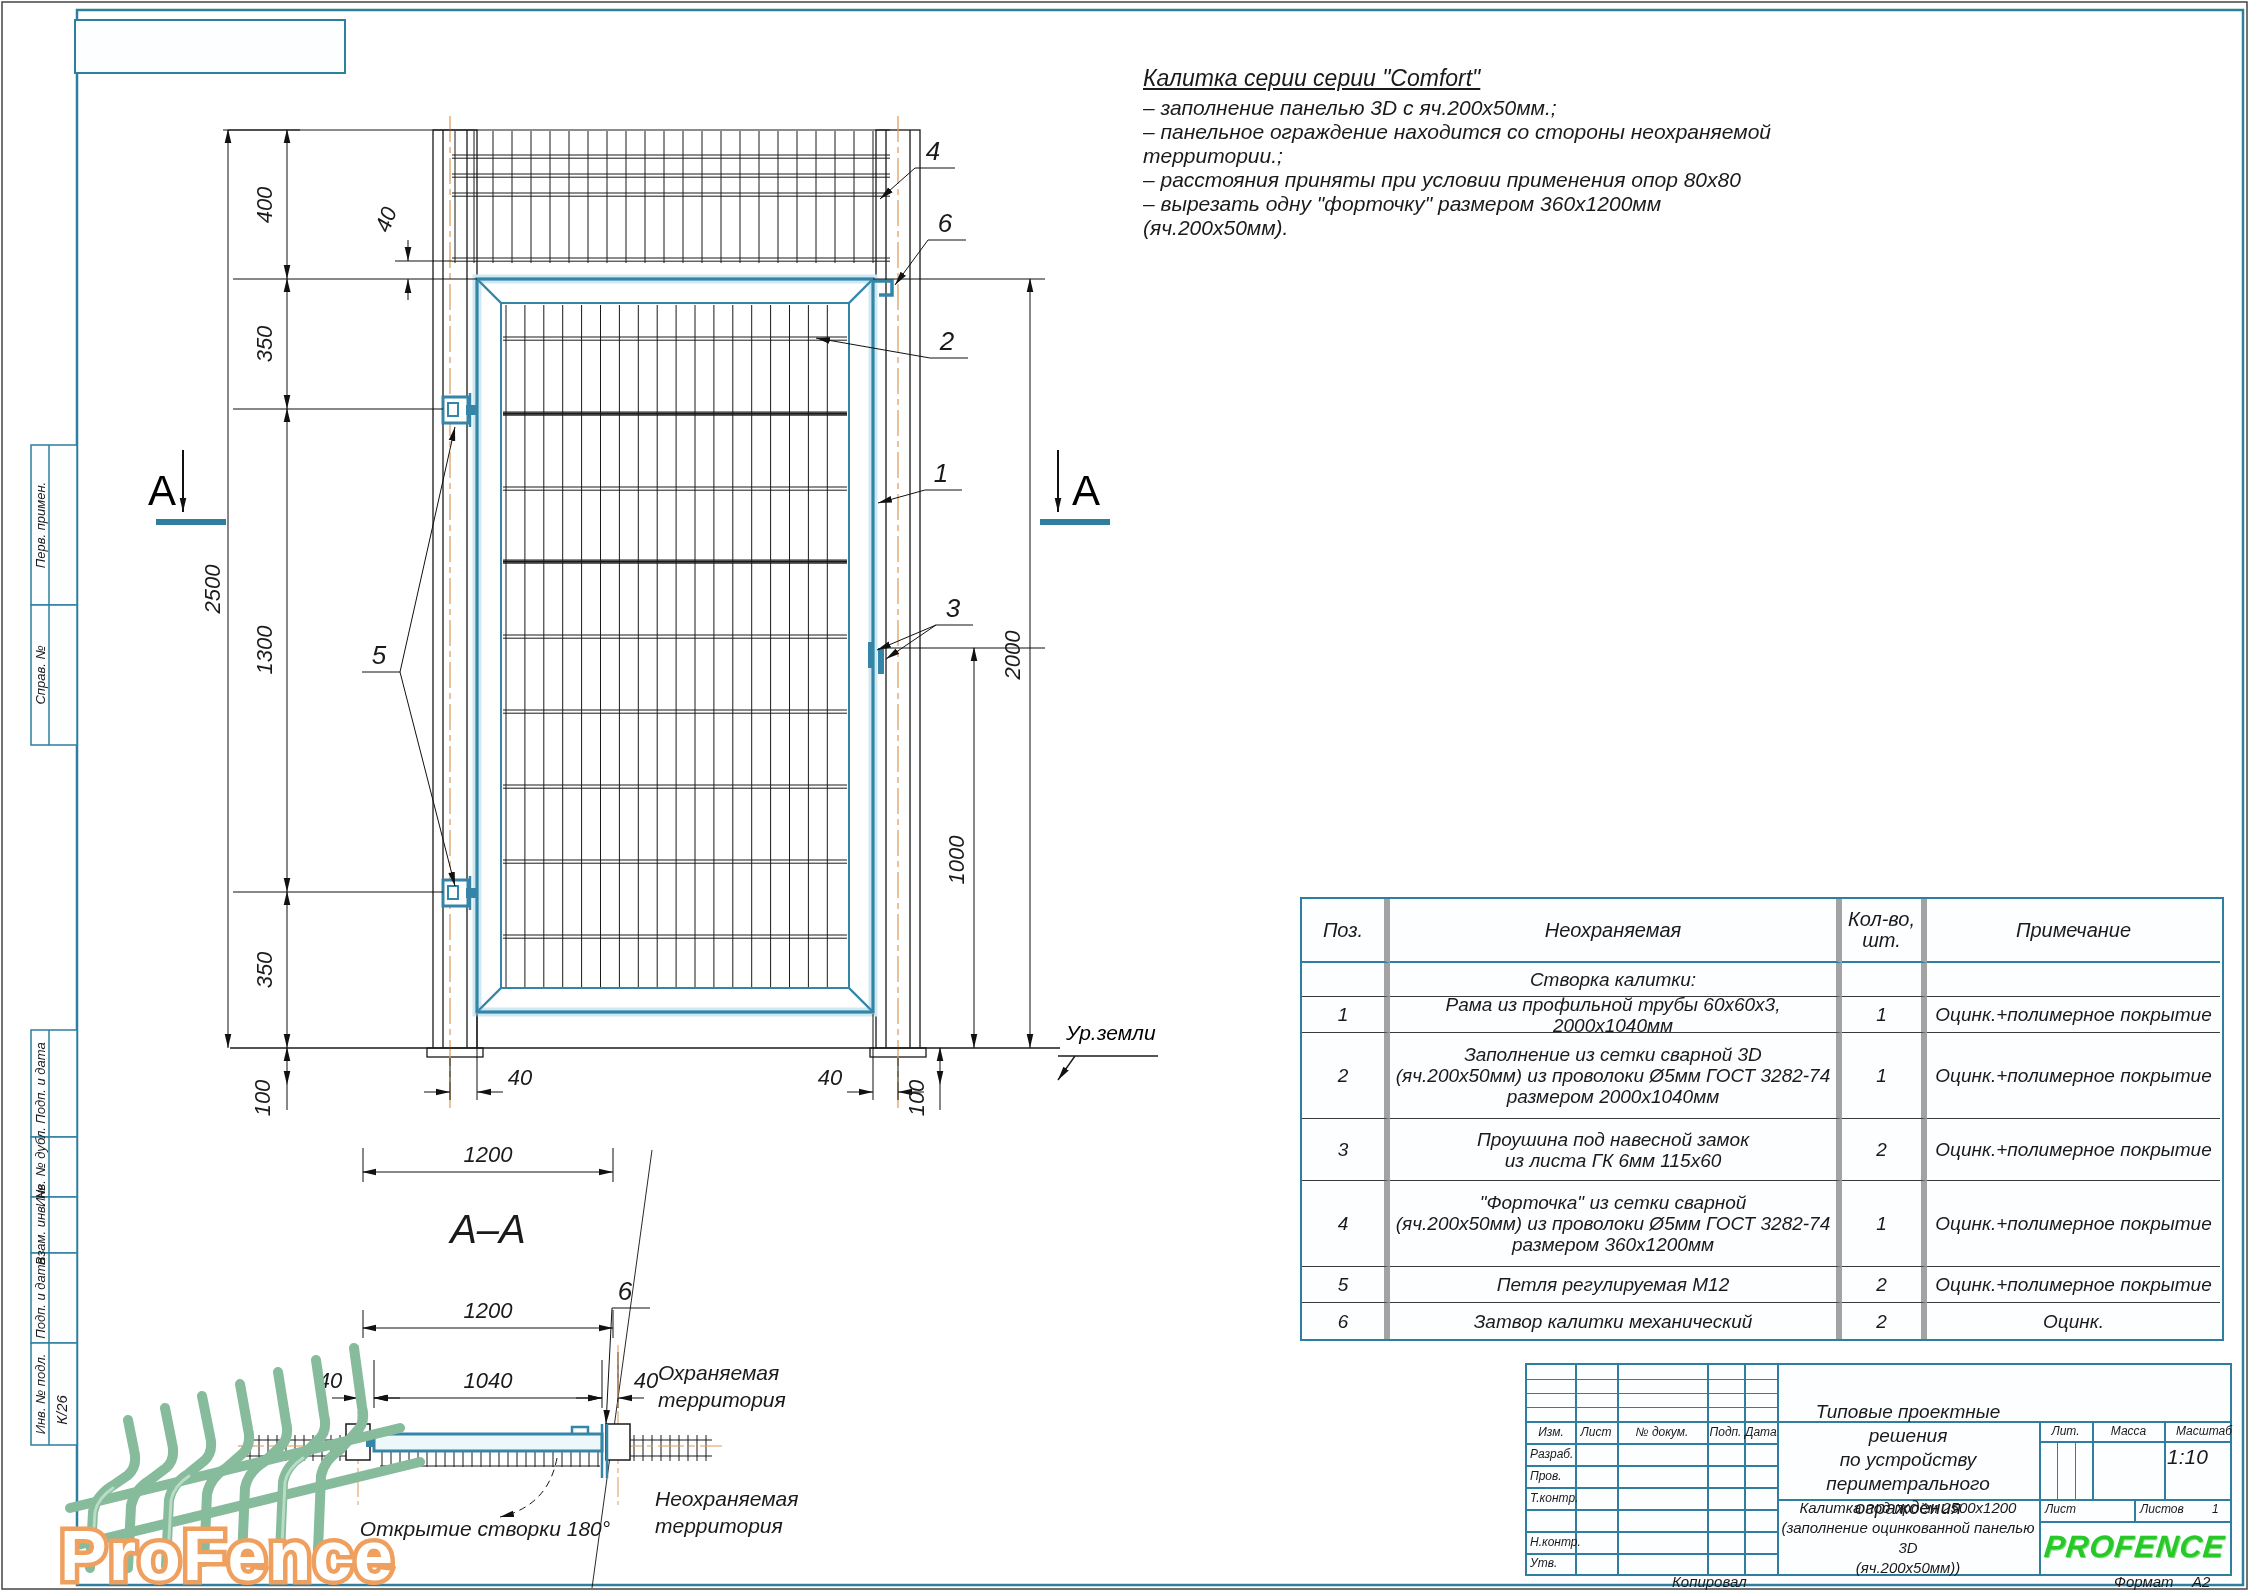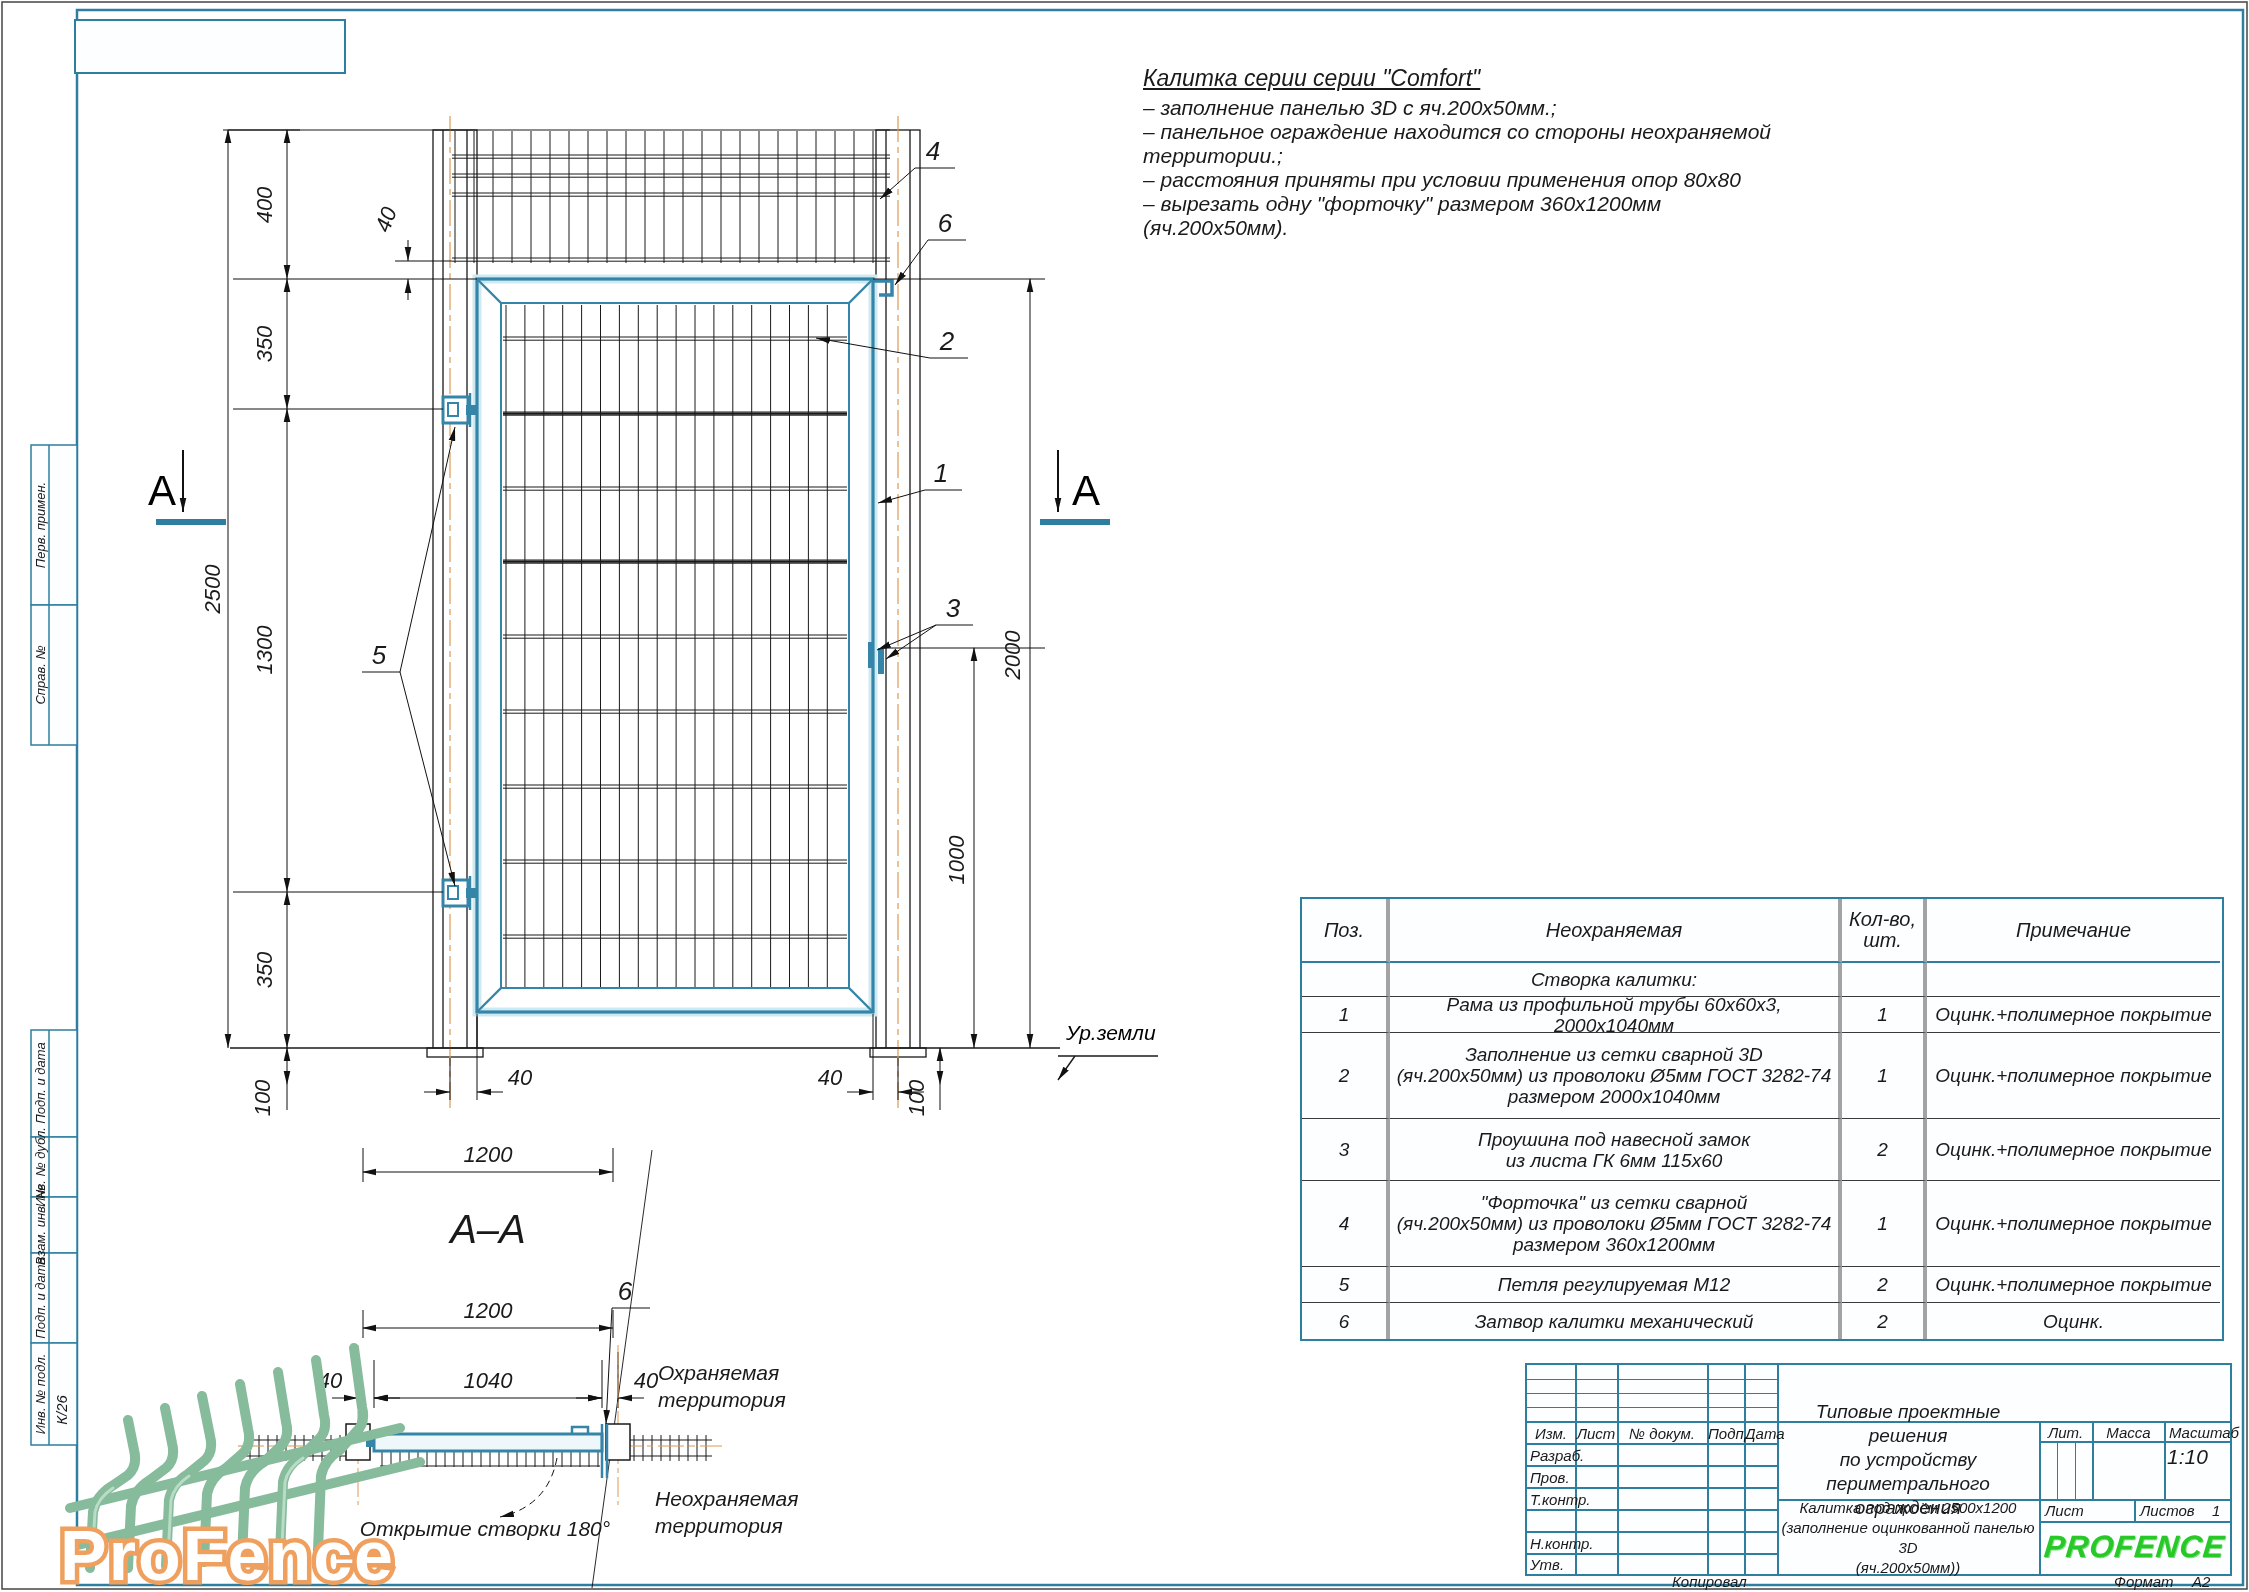--- a/index.html
+++ b/index.html
@@ -7,34 +7,34 @@
          font-family:"Liberation Sans",sans-serif;color:#1a1a1a;}
   svg{position:absolute;left:0;top:0;}
   .cad{font-style:italic;}
   
   #notes{position:absolute;left:1143px;top:66px;width:640px;font-style:italic;font-size:21px;line-height:24px;}
   #notes .nt{font-size:23px;text-decoration:underline;margin-bottom:6px;}
   
   #spec{position:absolute;left:1300px;top:897px;width:920px;border:2.5px solid #2e7f9f;background:#fdfeff;
         display:grid;grid-template-columns:88px 452px 85px 293px;
         grid-template-rows:64px 34px 36px 86px 62px 86px 36px 36px;font-style:italic;font-size:19px;}
-  #spec div{border-right:4px solid #a3a3a3;border-bottom:1px solid #3a3a3a;display:flex;align-items:center;
+  #spec div{border-right:6px solid #a3a3a3;border-bottom:1px solid #3a3a3a;display:flex;align-items:center;
         justify-content:center;text-align:center;white-space:pre-line;line-height:21px;padding:0 4px;box-sizing:border-box;}
   #spec div:nth-child(4n){border-right:none;}
   #spec .hd{font-size:20px;border-bottom:2.5px solid #2e7f9f;}
   #spec .lastrow{border-bottom:none;}
   
   #tb{position:absolute;left:1525px;top:1363px;width:703px;height:209px;border:2px solid #2e7f9f;background:#fdfeff;font-style:italic;}
   .tl{position:absolute;background:#2e7f9f;}
   .tb-t{position:absolute;display:flex;align-items:center;justify-content:center;text-align:center;white-space:pre-line;}
   #tb-title{left:252px;top:58px;width:258px;height:74px;font-size:19px;line-height:24px;}
   #tb-doc{left:252px;top:138px;width:258px;height:70px;font-size:15px;line-height:20px;}
   #tb-brand{left:514px;top:158px;width:187px;height:48px;font-size:31px;font-weight:bold;color:#29c829;
             text-shadow:1px 1px 0 #7ae07a;letter-spacing:1px;transform:skewX(-6deg);}
-  .tb-s{position:absolute;font-size:15px;}
+  .tb-s{position:absolute;font-size:12px;}
   
   .bstrip{position:absolute;font-style:italic;font-size:15px;margin-left:32px;}
 </style>
 </head>
 <body>
 
 <div id="sheet">
 
 <svg width="2249" height="1592" viewBox="0 0 2249 1592">
   <defs>

